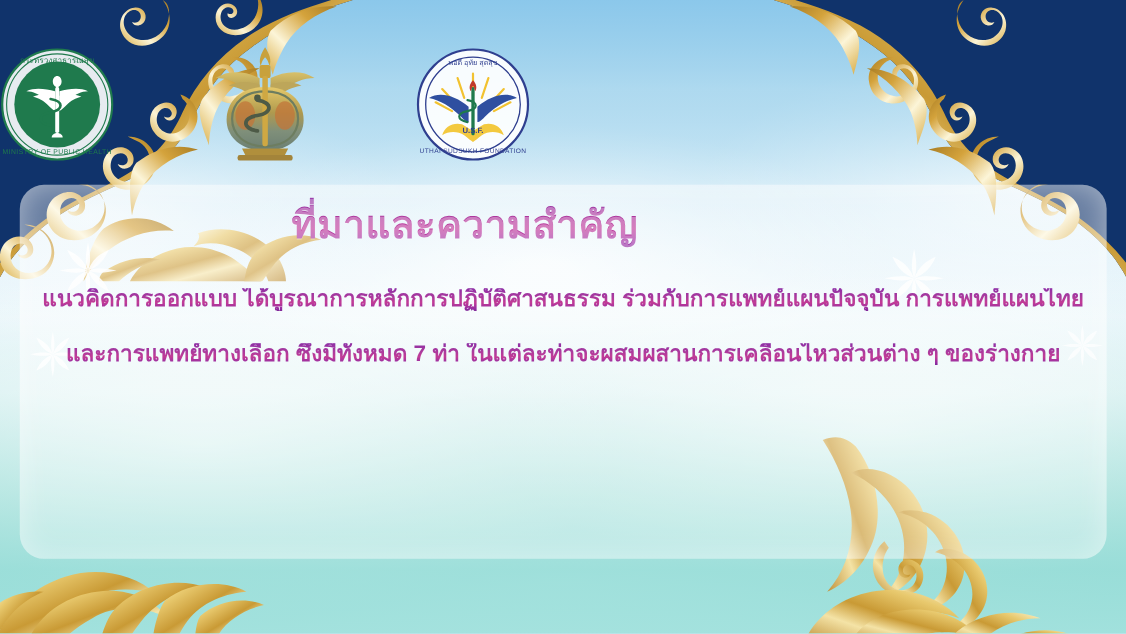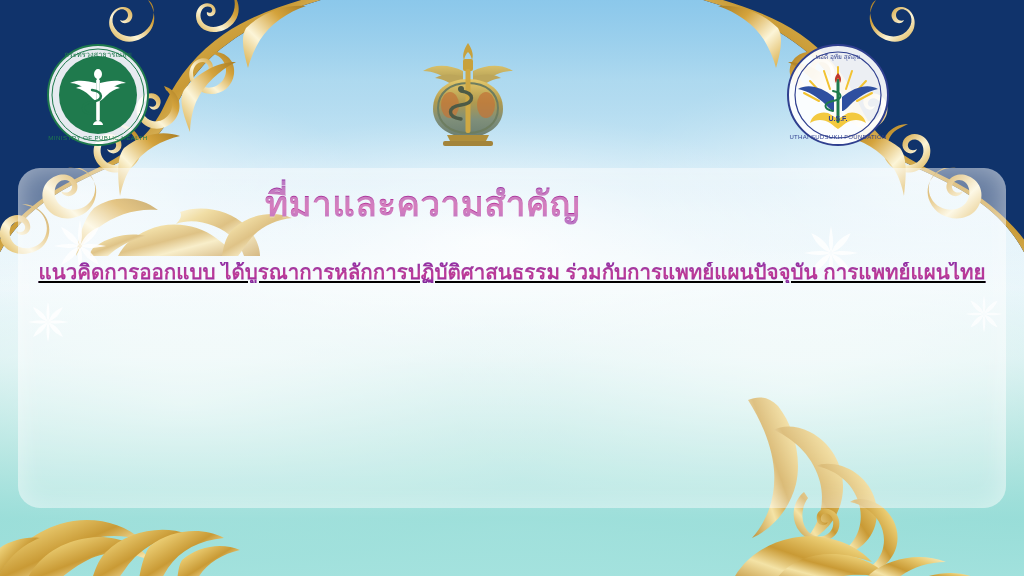--- a/index.html
+++ b/index.html
@@ -33,21 +33,21 @@
   
   .corner{position:absolute;width:330px;height:258px;pointer-events:none;}
   .corner svg{display:block;width:100%;height:100%;}
   .c-tl{left:-2px;top:-2px;}
   .c-tr{right:-2px;top:-2px;transform:scaleX(-1);}
   .c-bl{left:-6px;bottom:-10px;width:300px;height:150px;}
   .c-br{right:-6px;bottom:-10px;width:300px;height:190px;transform:scaleX(-1);}
 
   
   .logos{position:absolute;top:34px;left:0;width:844px;height:122px;
-         display:flex;justify-content:space-between;align-items:center;gap:82px;padding-left:46px;}
+         display:flex;justify-content:flex-start;align-items:center;gap:82px;}
   .logo{position:relative;}
   .logo svg{display:block;}
 
   
   .panel{
     position:absolute;left:18px;top:168px;width:988px;height:340px;
     background:linear-gradient(to bottom,rgba(255,255,255,.34) 0%,rgba(255,255,255,.46) 40%,rgba(255,255,255,.30) 100%);
     border-radius:22px;
     box-shadow:0 0 28px rgba(255,255,255,.45) inset;
   }
@@ -58,21 +58,20 @@
     position:absolute;left:0;top:176px;width:845px;text-align:center;
     font-size:35px;font-weight:bold;letter-spacing:.5px;
     background:linear-gradient(to bottom,#8c2fa8 0%,#a8379f 32%,#c0399a 58%,#9c2fa6 82%,#7d2a9c 100%);
     -webkit-background-clip:text;background-clip:text;color:transparent;
     -webkit-text-fill-color:transparent;
     text-shadow:0 1px 0 rgba(255,255,255,.35);
   }
   .body{
     position:absolute;left:22px;top:262px;width:980px;
     text-align:center;
-    text-decoration:underline;
   }
   .line{
     font-size:20.5px;font-weight:bold;line-height:1;margin-bottom:29px;
     background:linear-gradient(to bottom,#8e2fa6 0%,#ab3a9d 38%,#c23c96 62%,#962da2 88%,#7b2898 100%);
     -webkit-background-clip:text;background-clip:text;color:transparent;
     -webkit-text-fill-color:transparent;
     white-space:nowrap;
   }
   .line:last-child{margin-bottom:0;}
 </style>
@@ -430,15 +429,16 @@
         <path d="M47,9 C43,18 38,24 28,28 C32,18 38,13 47,9 Z"></path>
         <path d="M9,47 C13,38 18,32 28,28 C24,38 18,43 9,47 Z"></path>
       </g>
     </svg>
   </div>
 
   <div class="title">ที่มาและความสำคัญ</div>
 
   <div class="body">
     <div class="line">แนวคิดการออกแบบ ได้บูรณาการหลักการปฏิบัติศาสนธรรม ร่วมกับการแพทย์แผนปัจจุบัน การแพทย์แผนไทย</div>
+    <div class="line">และการแพทย์ทางเลือก ซึ่งมีทั้งหมด 7 ท่า ในแต่ละท่าจะผสมผสานการเคลื่อนไหวส่วนต่าง ๆ ของร่างกาย</div>
   </div>
 
 </div>
 
 </body></html>

